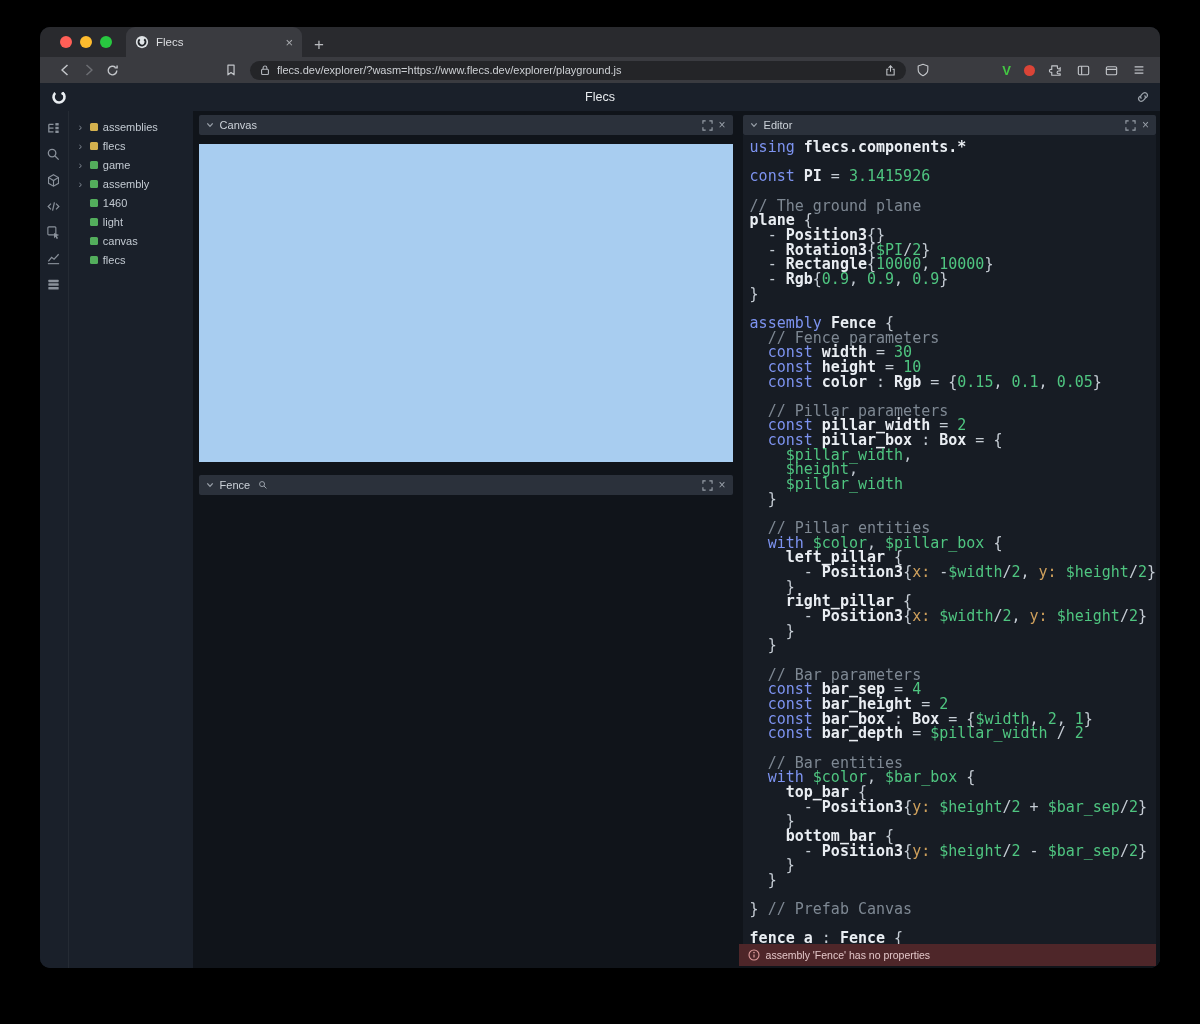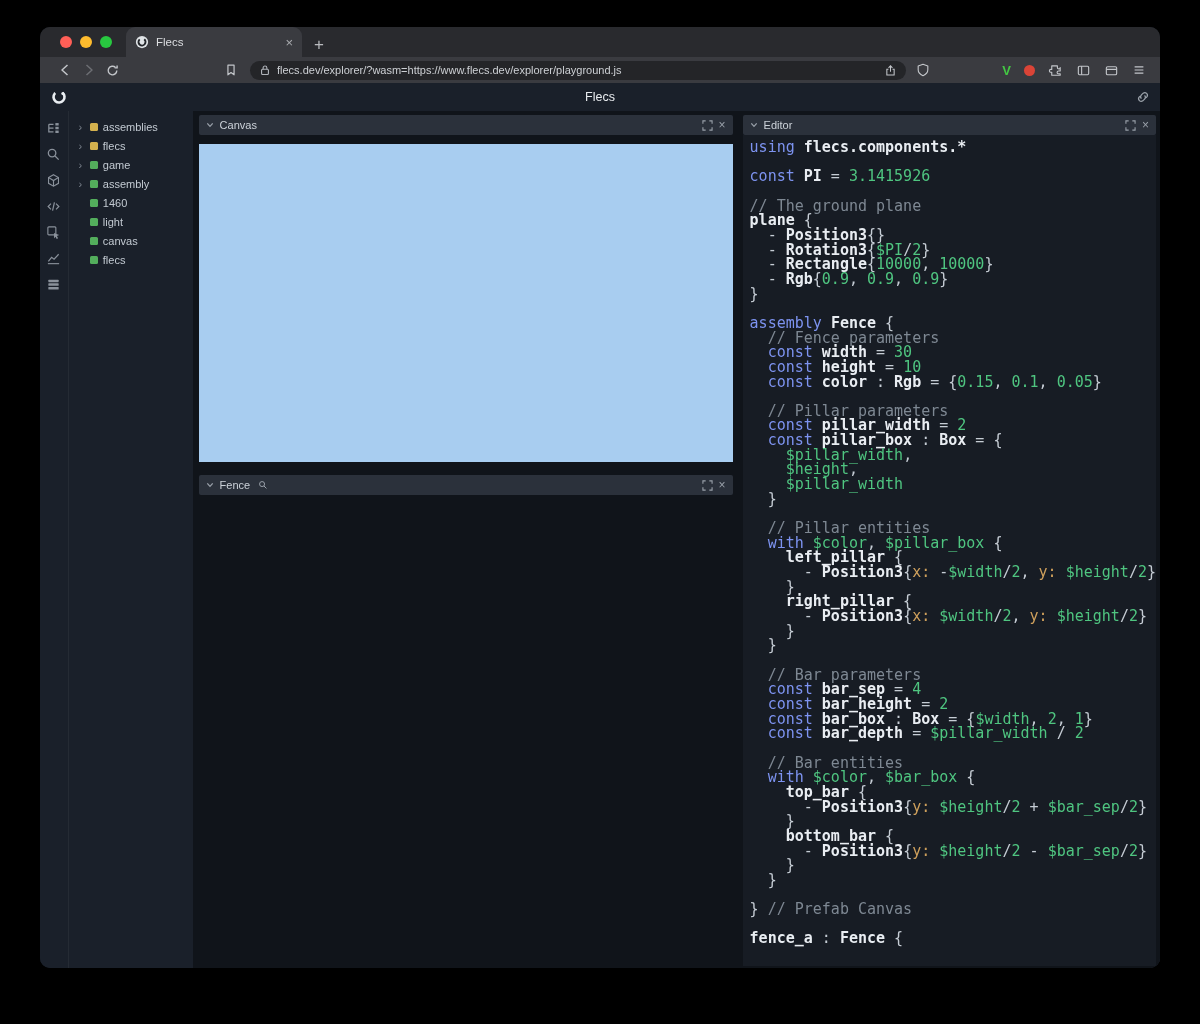--- a/index.html
+++ b/index.html
@@ -401,17 +401,25 @@
             <div class="code-line"><span class="tk-t">    }</span></div>
             <div class="code-line"><span class="tk-t">    </span><span class="tk-b">bottom_bar</span><span class="tk-t"> {</span></div>
             <div class="code-line"><span class="tk-t">      - </span><span class="tk-b">Position3</span><span class="tk-t">{</span><span class="tk-m">y: </span><span class="tk-v">$height</span><span class="tk-t">/</span><span class="tk-n">2</span><span class="tk-t"> - </span><span class="tk-v">$bar_sep</span><span class="tk-t">/</span><span class="tk-n">2</span><span class="tk-t">}</span></div>
             <div class="code-line"><span class="tk-t">    }</span></div>
             <div class="code-line"><span class="tk-t">  }</span></div>
             <div class="code-line">&nbsp;</div>
             <div class="code-line"><span class="tk-t">} </span><span class="tk-c">// Prefab Canvas</span></div>
             <div class="code-line">&nbsp;</div>
             <div class="code-line"><span class="tk-b">fence_a</span><span class="tk-t"> : </span><span class="tk-b">Fence</span><span class="tk-t"> {</span></div>
           </div>
+        <div class="error-bar">
+          <svg width="12" height="12" viewBox="0 0 12 12">
+            <circle cx="6" cy="6" r="5" fill="none" stroke="currentColor" stroke-width="1.1"></circle>
+            <path d="M6 5.4v3" stroke="currentColor" stroke-width="1.2"></path>
+            <circle cx="6" cy="3.6" r="0.8" fill="currentColor"></circle>
+          </svg>
+          <span>assembly 'Fence' has no properties</span>
+        </div>
       </div>
 
     </div>
   </div>
 </div>
 
 </body></html>

